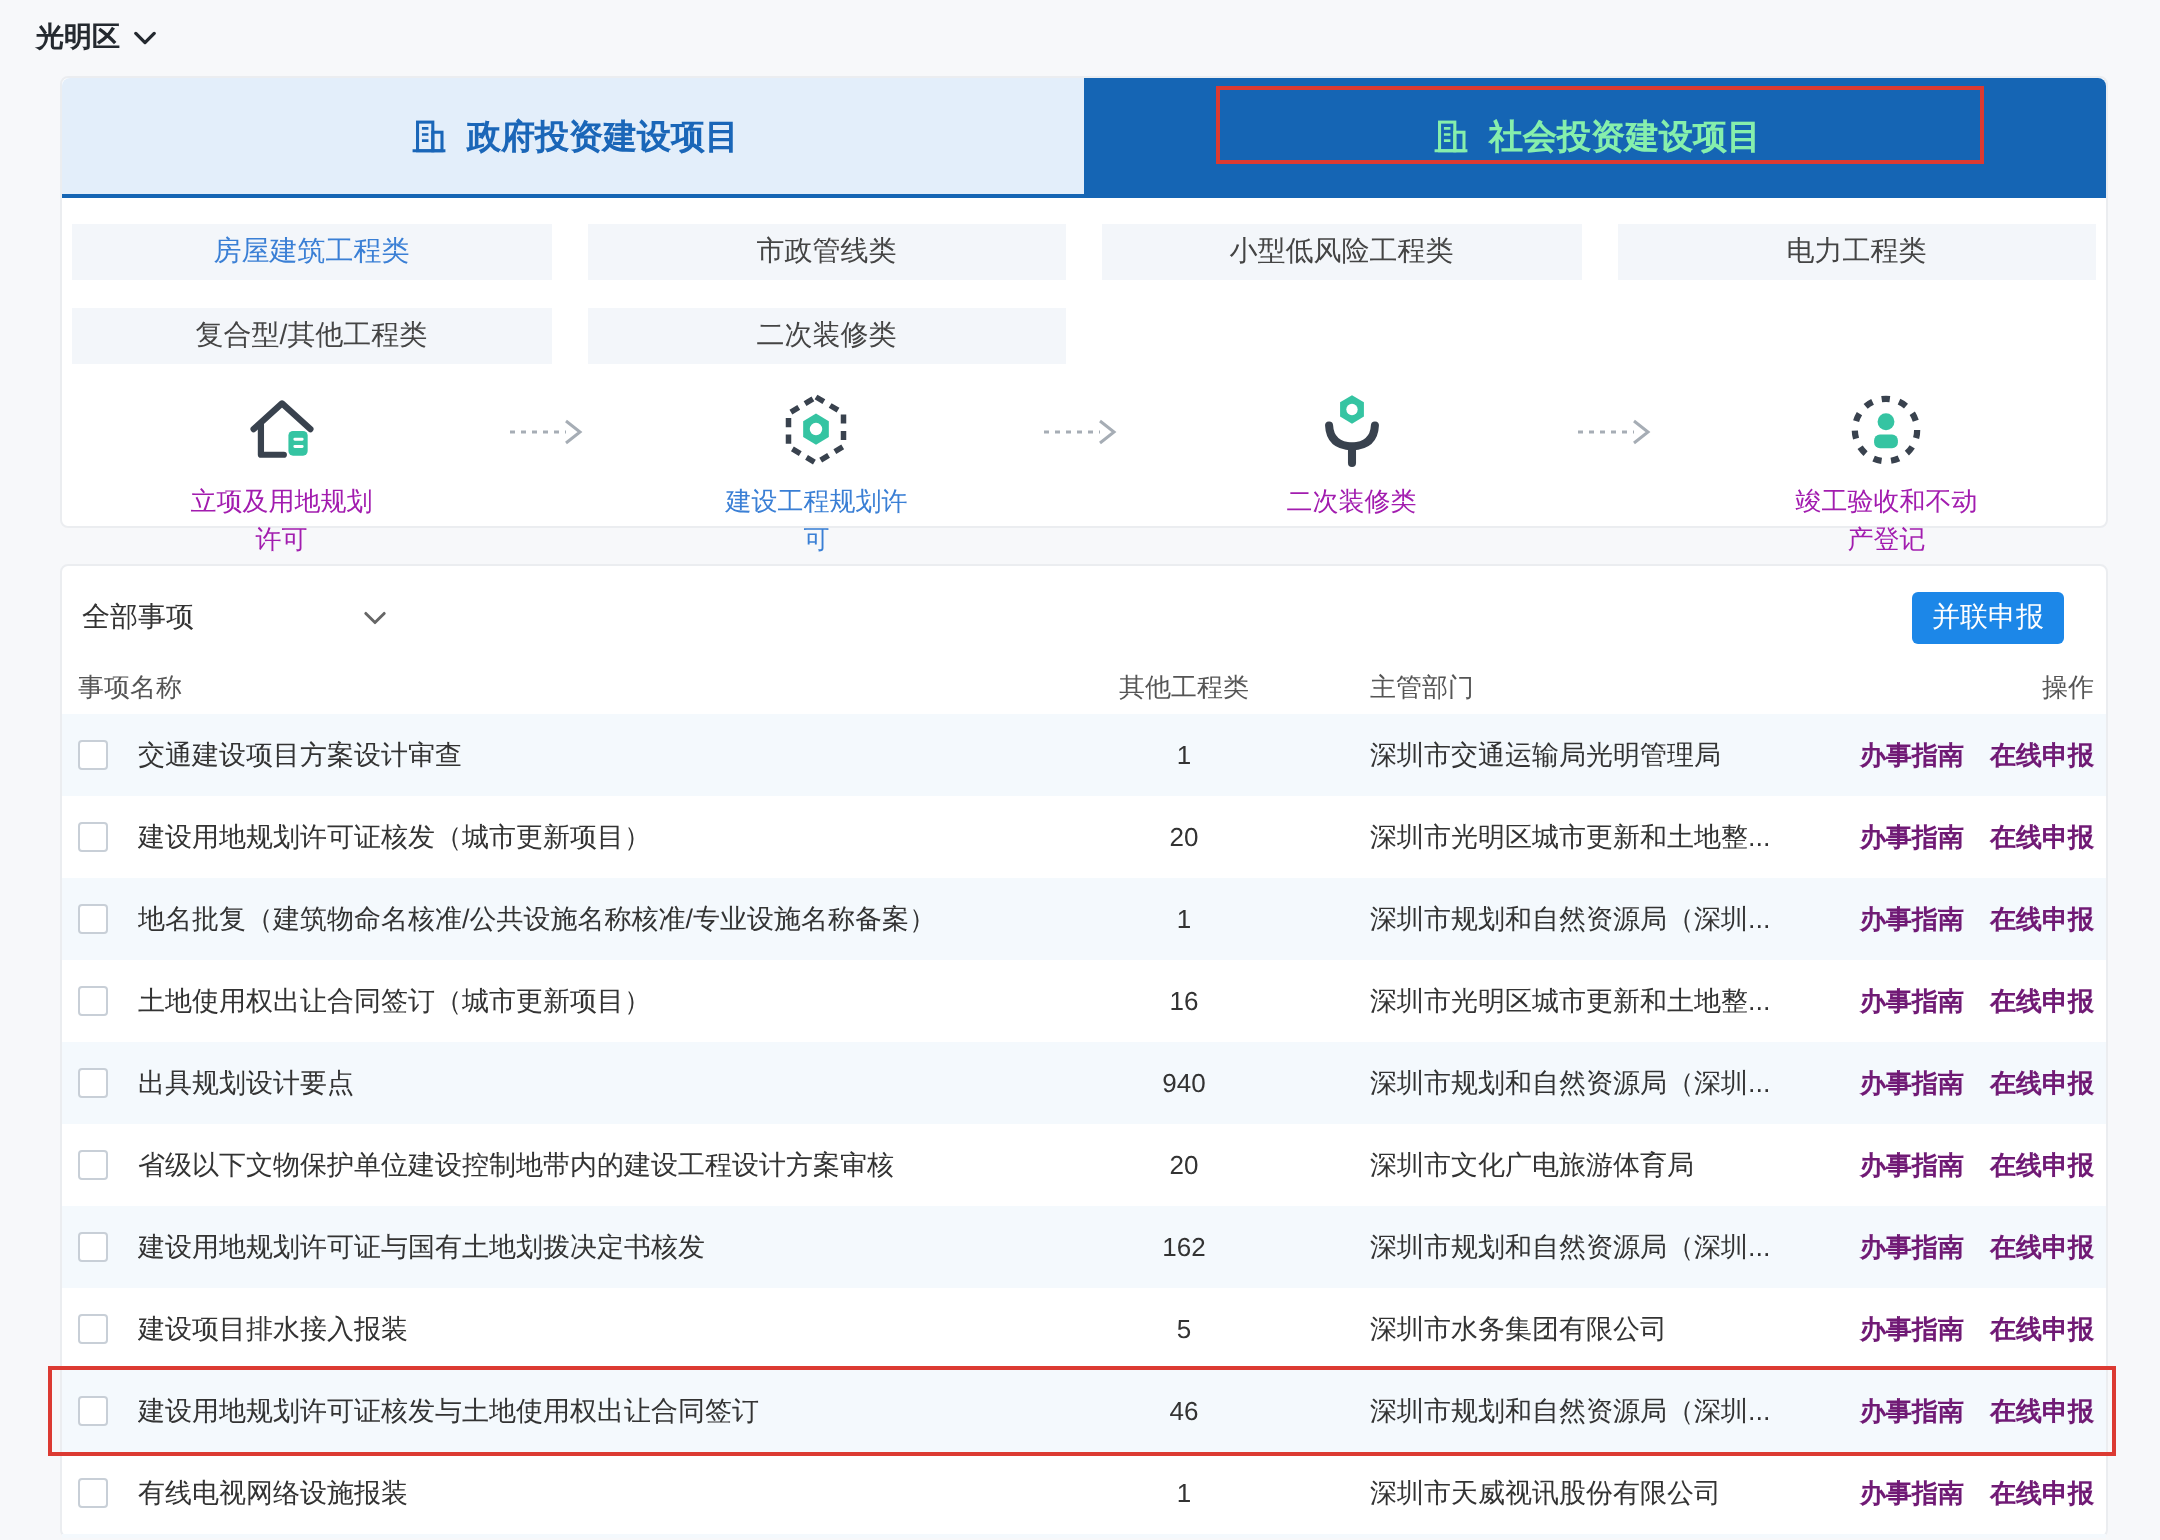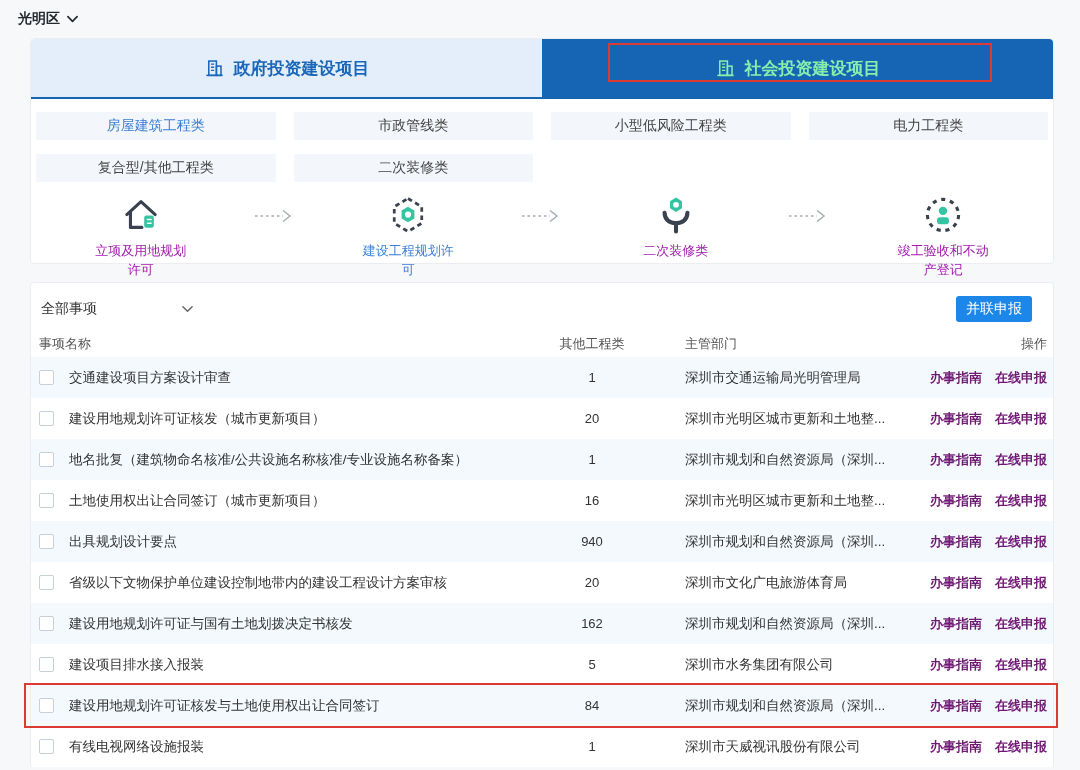--- a/index.html
+++ b/index.html
@@ -283,21 +283,21 @@
     <span class="cell-count">5</span>
     <span class="cell-dept">深圳市水务集团有限公司</span>
     <span class="cell-actions">
       <a class="link">办事指南</a>
       <a class="link">在线申报</a>
     </span>
   </div>
       <div class="row alt highlighted">
     <span class="checkbox"></span>
     <span class="cell-name">建设用地规划许可证核发与土地使用权出让合同签订</span>
-    <span class="cell-count">84</span>
+    <span class="cell-count">46</span>
     <span class="cell-dept">深圳市规划和自然资源局（深圳...</span>
     <span class="cell-actions">
       <a class="link">办事指南</a>
       <a class="link">在线申报</a>
     </span>
   </div>
       <div class="row">
     <span class="checkbox"></span>
     <span class="cell-name">有线电视网络设施报装</span>
     <span class="cell-count">1</span>

